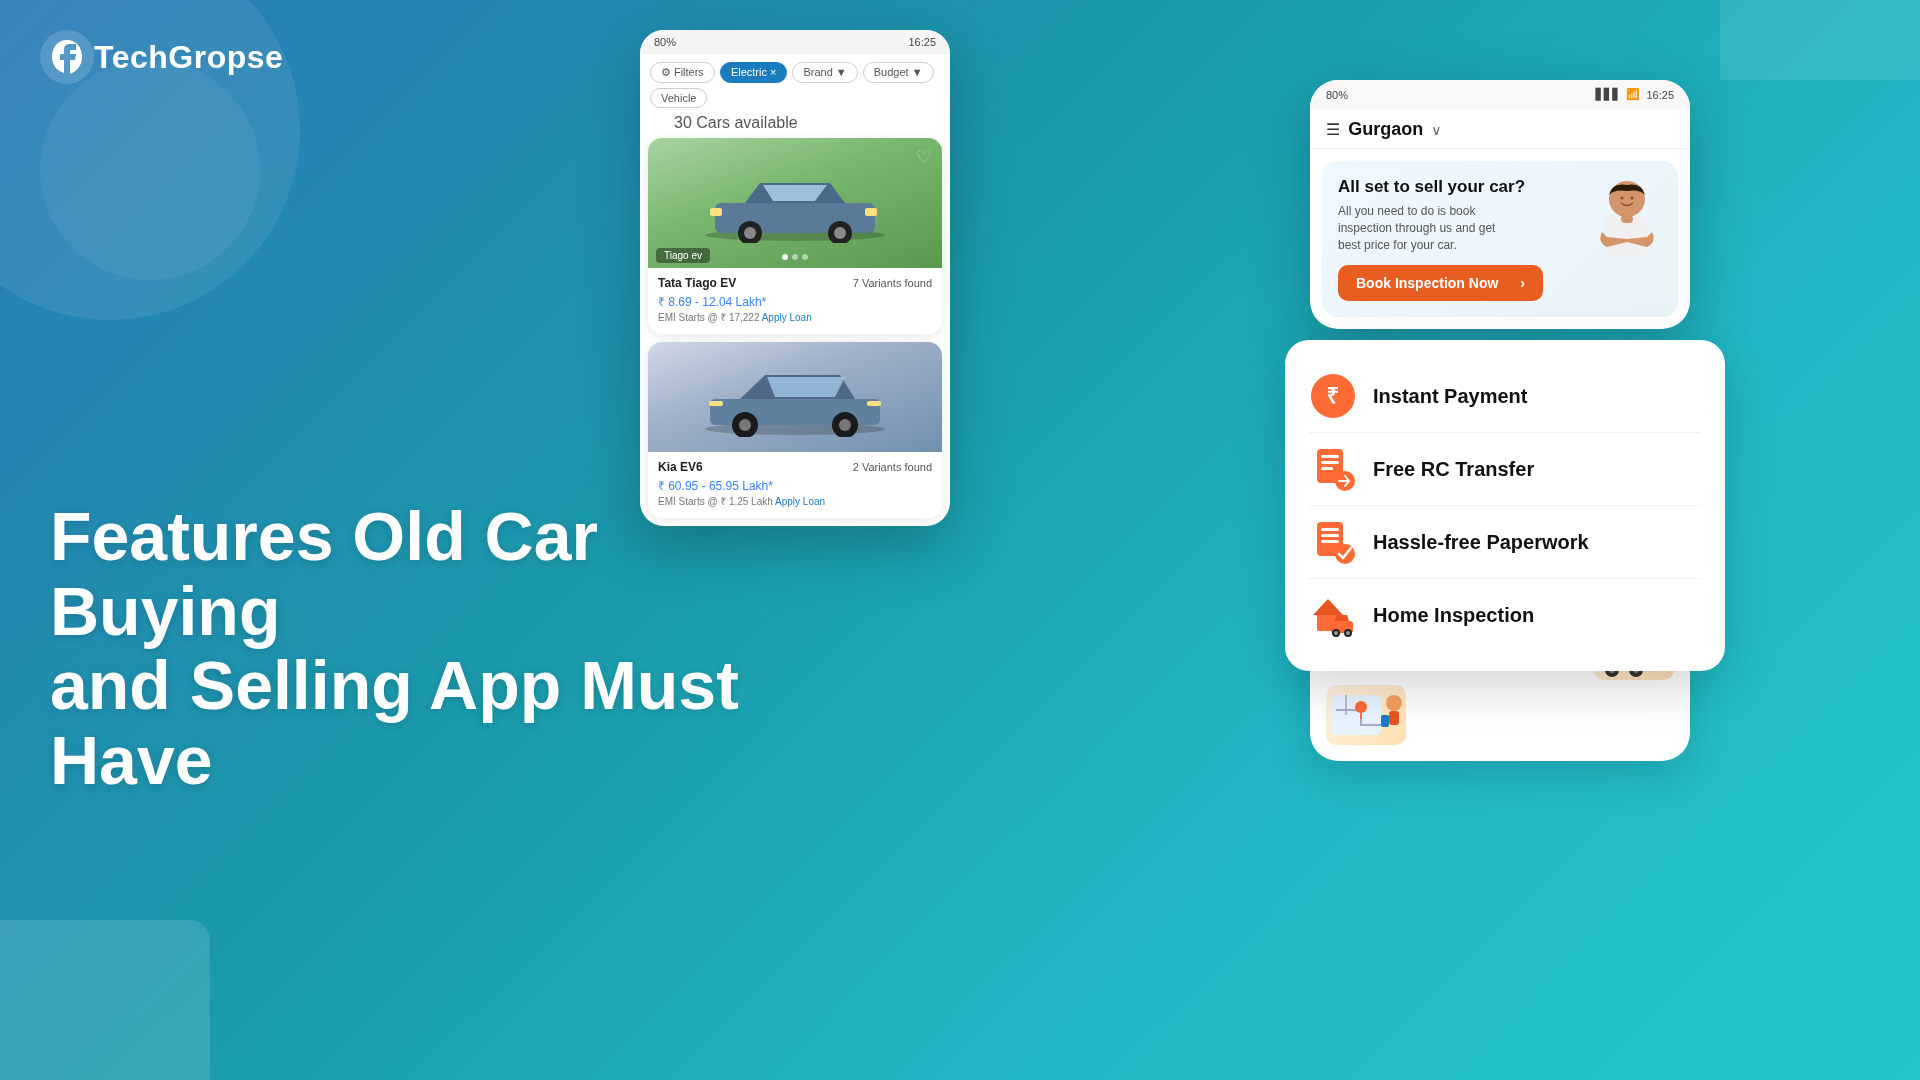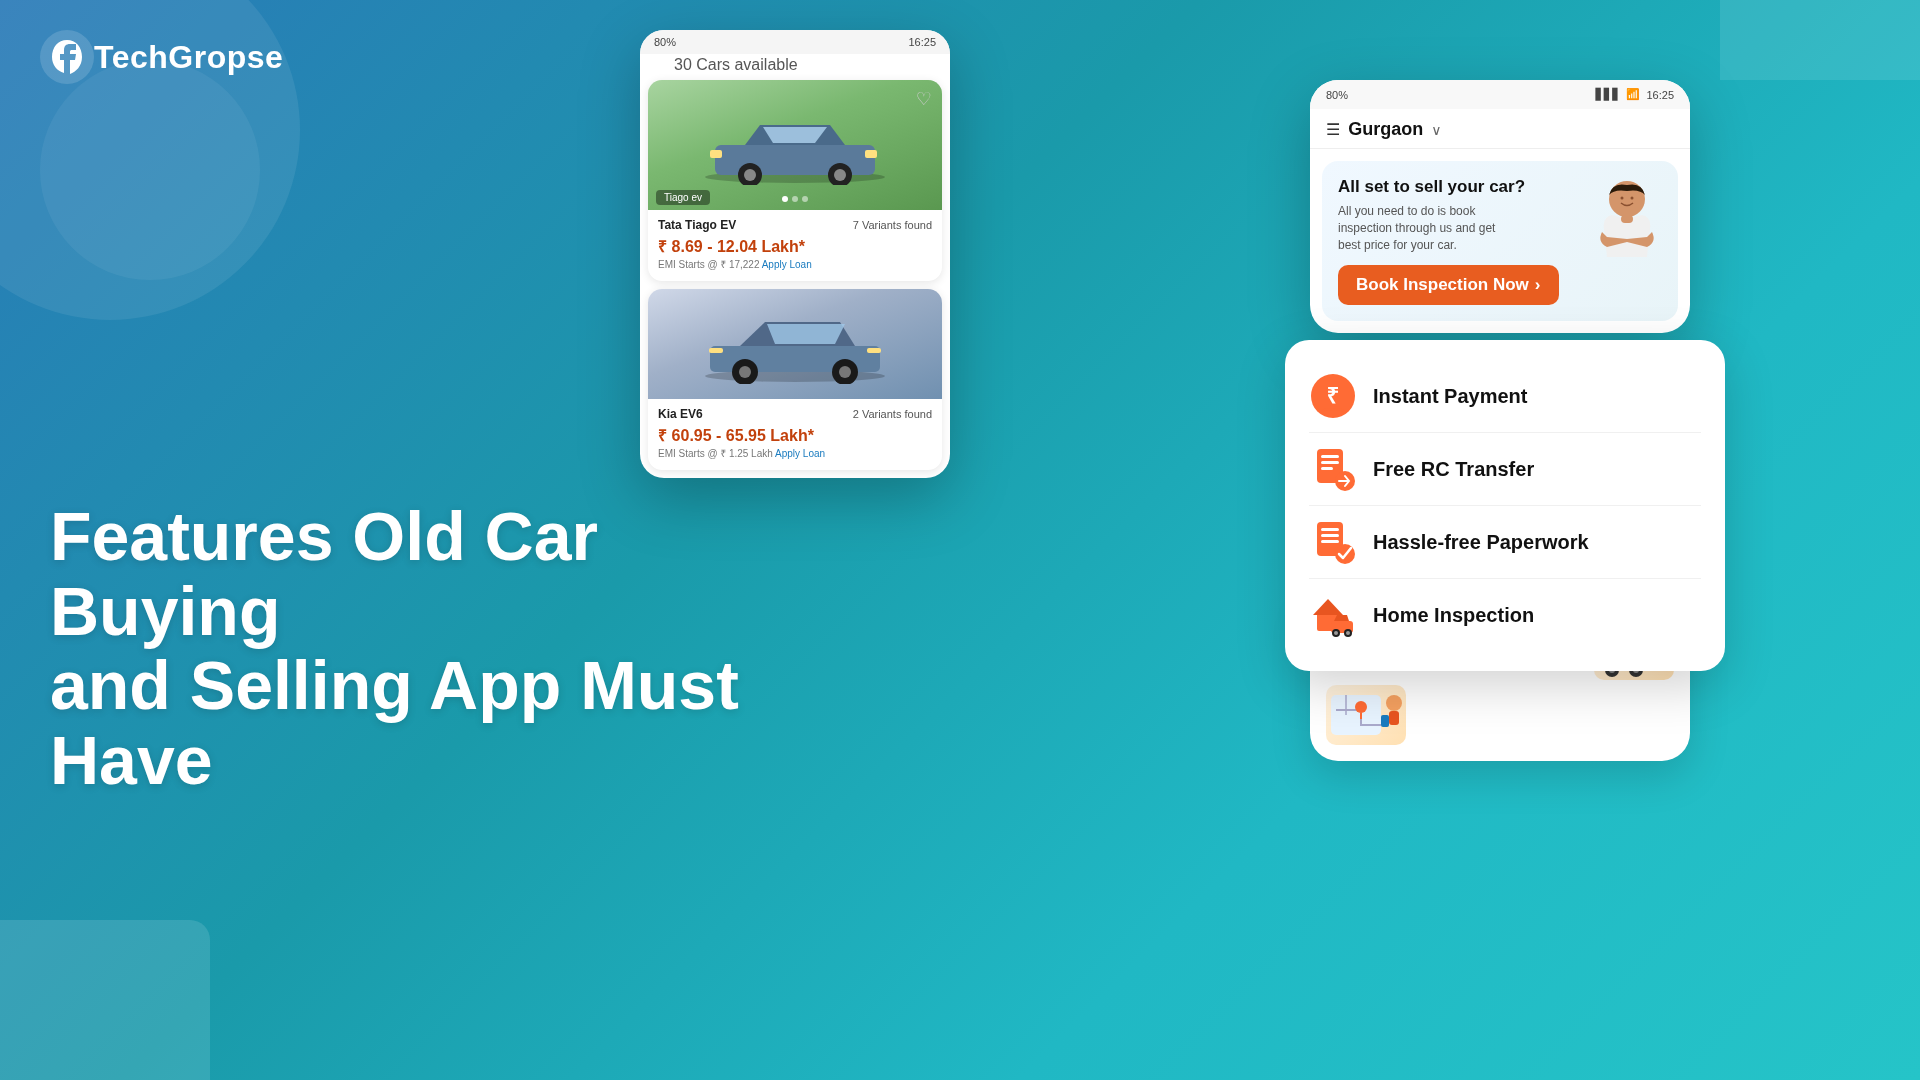--- a/index.html
+++ b/index.html
@@ -190,21 +190,21 @@
       padding: 8px 10px 10px;
     }
     .car-name-row {
       display: flex;
       justify-content: space-between;
       align-items: center;
       margin-bottom: 3px;
     }
     .car-name { font-size: 12px; font-weight: 600; color: #222; }
     .car-variants { font-size: 11px; color: #555; }
-    .car-price { font-size: 16px; font-weight: 700; color: #c2410c; }
+    .car-price { font-size: 12px; font-weight: 400; color: #3b82f6; }
     .car-emi { font-size: 10px; color: #777; }
     .car-emi-link { color: #1a7bbf; text-decoration: none; }
 
     
     .car-image2 {
       background: linear-gradient(160deg, #d0d8e8 0%, #a0b0c8 40%, #7090b0 100%);
     }
 
     
     .phone-right {
@@ -256,26 +256,26 @@
     }
     .sell-banner-text p {
       font-size: 12px;
       color: #555;
       line-height: 1.4;
       max-width: 180px;
     }
     .book-btn {
       display: inline-flex;
       align-items: center;
-      gap: 6px;
+      gap: 22px;
       background: #e85d20;
       color: white;
       padding: 10px 18px;
       border-radius: 10px;
-      font-size: 17px;
+      font-size: 14px;
       font-weight: 700;
       margin-top: 12px;
       cursor: pointer;
     }
 
     
     .features-panel {
       position: absolute;
       right: 195px;
       top: 340px;
@@ -381,20 +381,27 @@
   <h1>
     <span>Features Old Car Buying</span><br>
     <span>and Selling App Must Have</span>
   </h1>
 </div>
 
 <div class="phone-left">
   <div class="phone-left-status">
     <span>80%</span>
     <span>16:25</span>
+  </div>
+  <div class="phone-left-filters">
+    <div class="filter-chip">⚙ Filters</div>
+    <div class="filter-chip active">Electric ×</div>
+    <div class="filter-chip">Brand ▼</div>
+    <div class="filter-chip">Budget ▼</div>
+    <div class="filter-chip">Vehicle</div>
   </div>
   <div class="cars-available">30 Cars available</div>
 
   <div class="car-card">
     <div class="car-image">
       <div class="car-image-bg"></div>
       <span class="heart-icon">♡</span>
 
       <svg class="car-shape" viewBox="0 0 200 80" style="position:relative;z-index:2;">
         <ellipse cx="100" cy="72" rx="90" ry="6" fill="rgba(0,0,0,0.2)"></ellipse>

